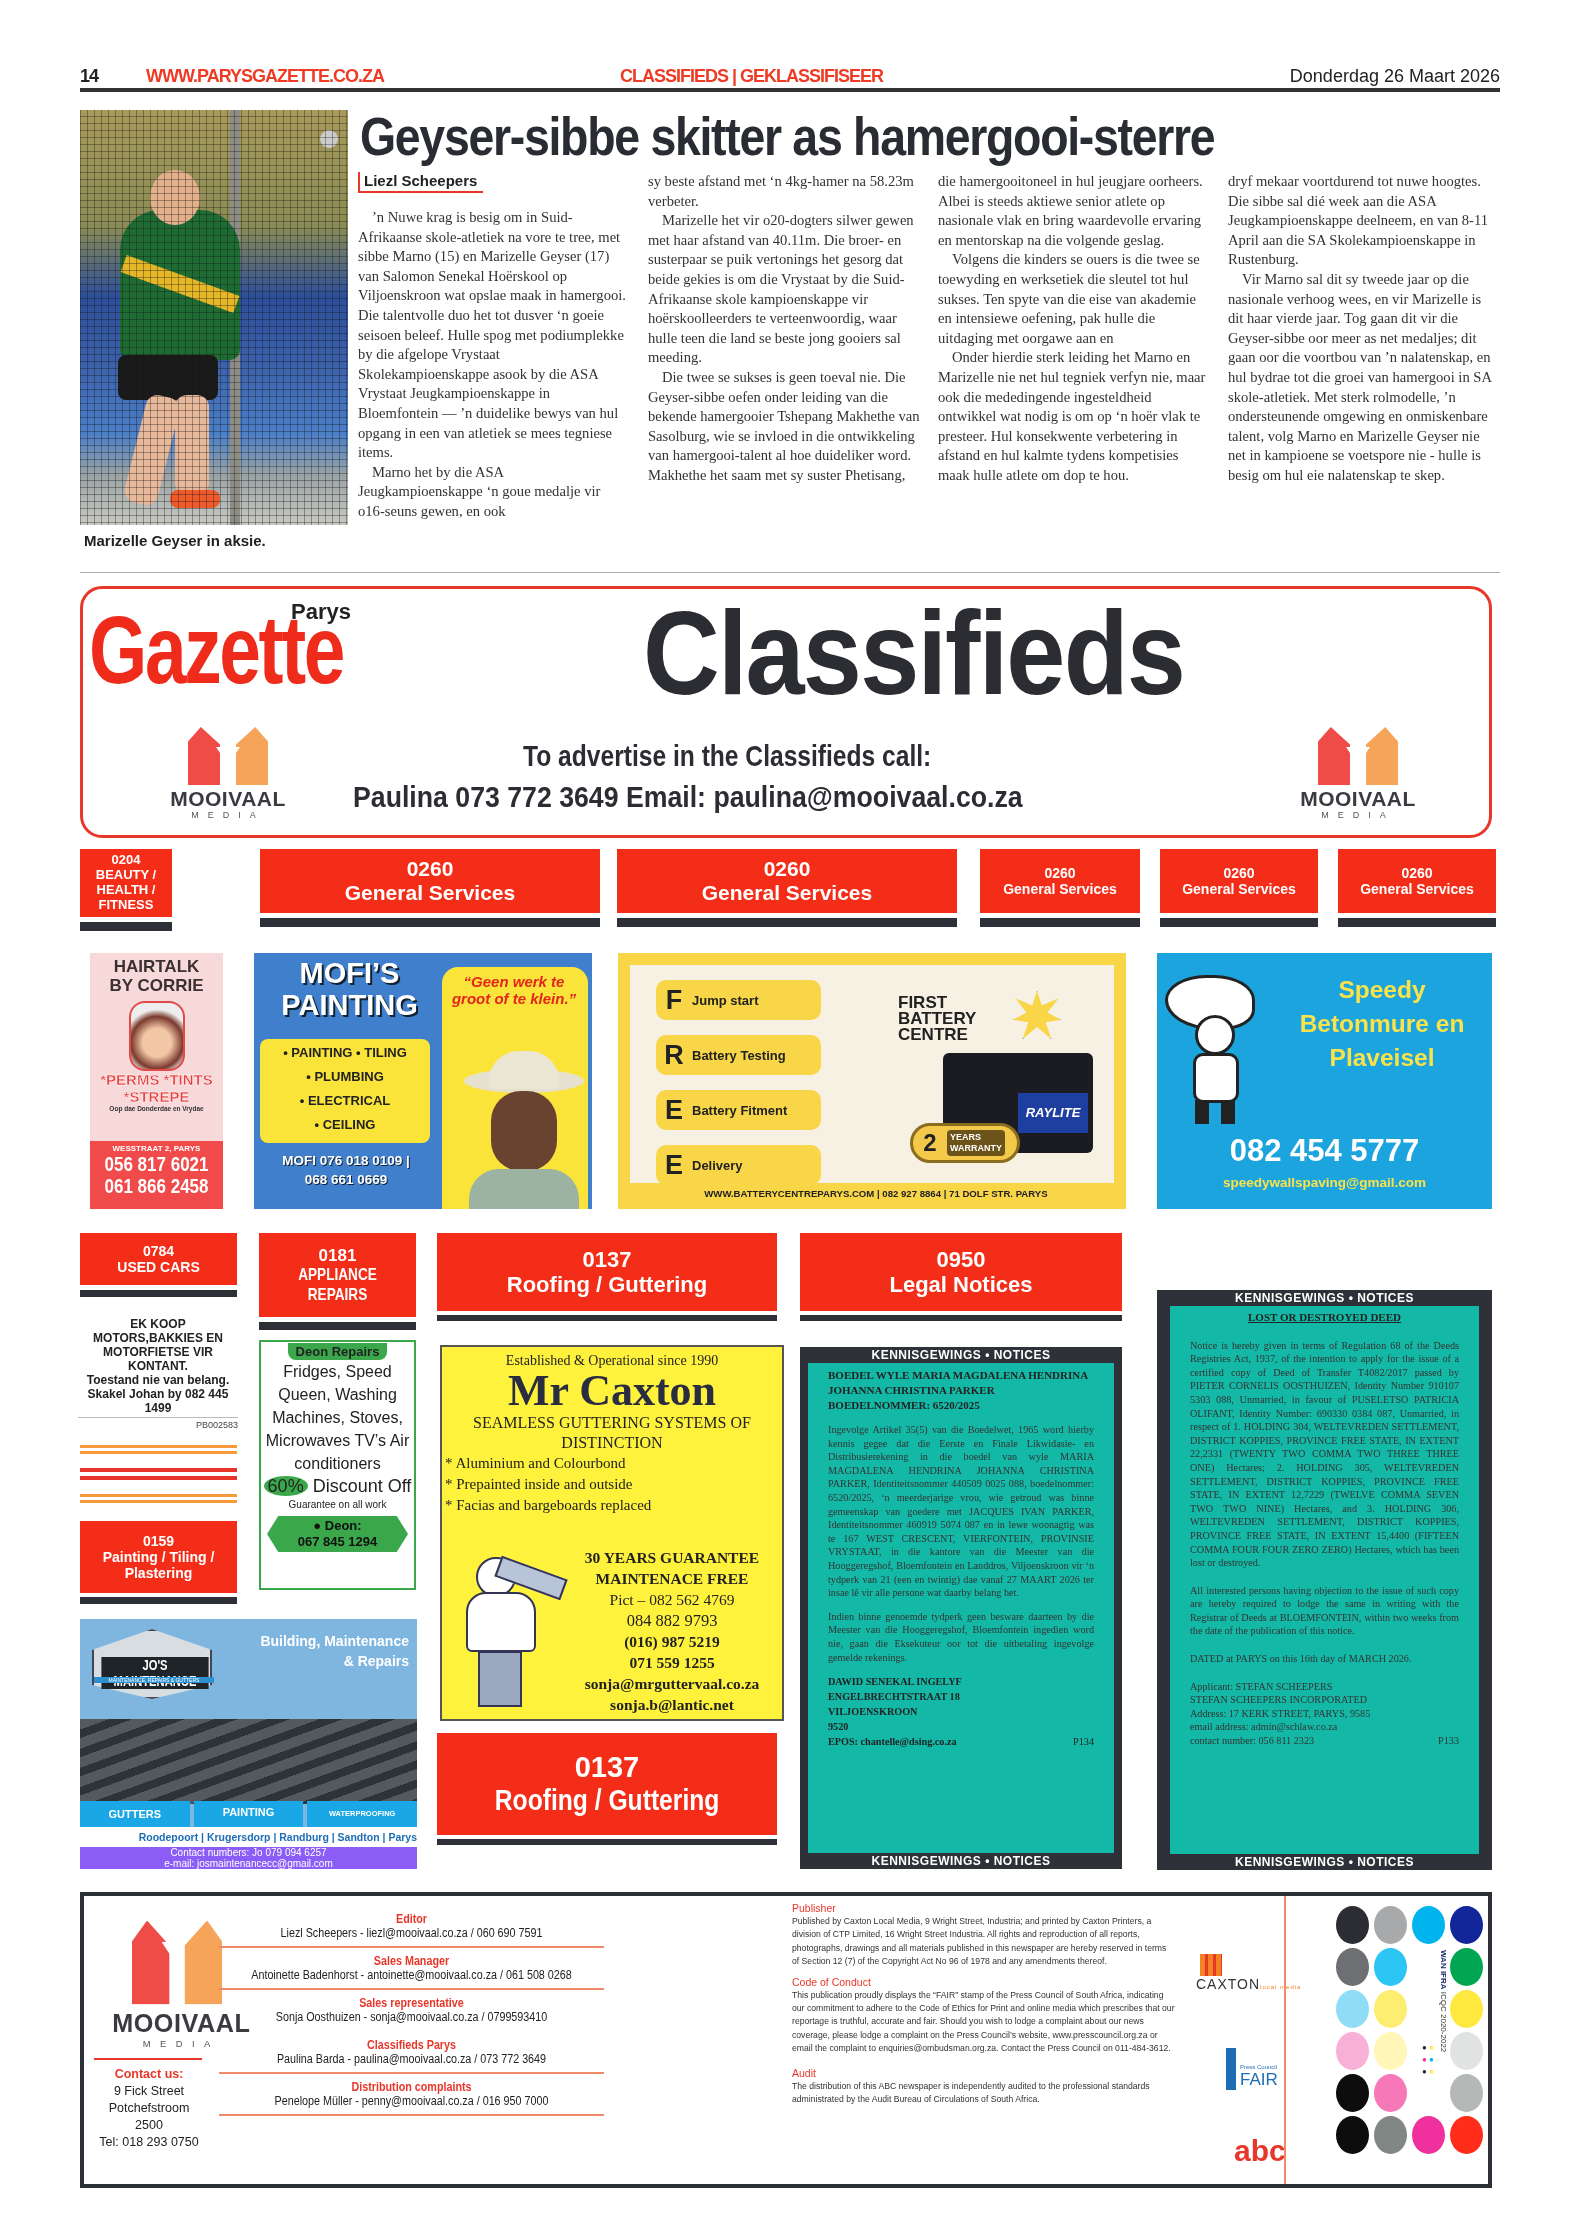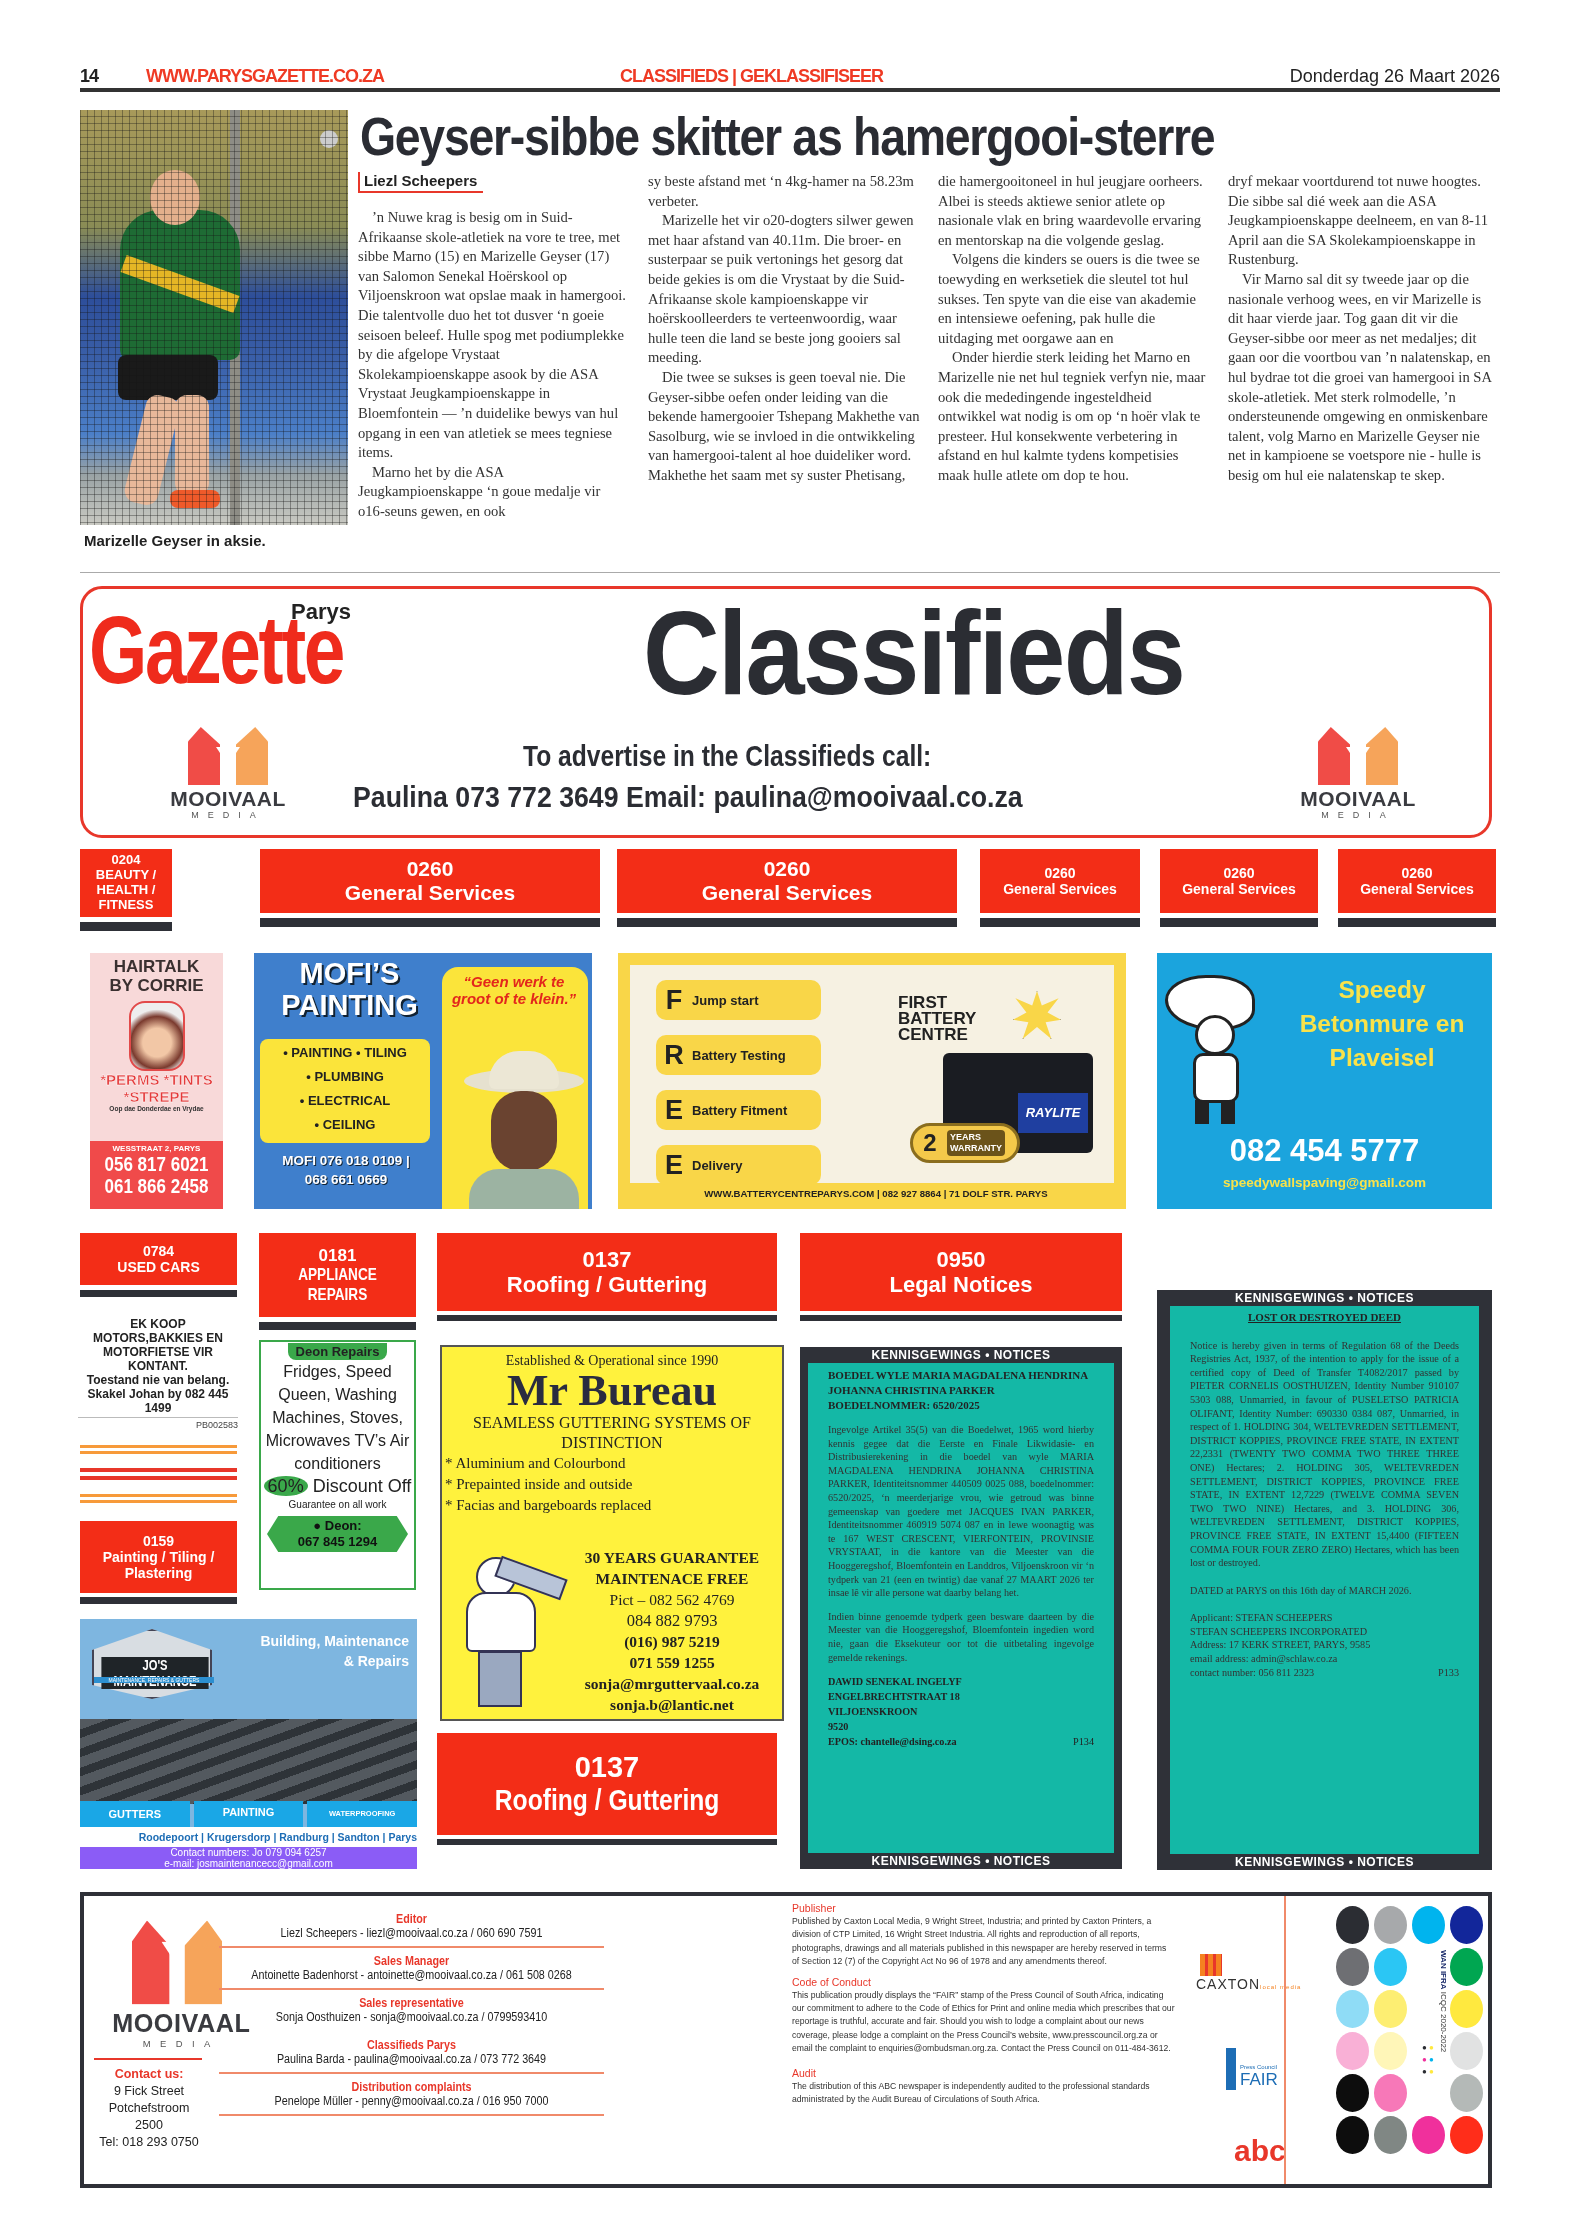--- a/index.html
+++ b/index.html
@@ -349,21 +349,21 @@
 
 <div class="abs" style="left:437px;top:1233px;width:340px">
   <div class="cat" style="height:78px;font-size:22px">
       <span>0137</span>
       <span>Roofing / Guttering</span>
     </div>
   <div class="cat-bar" style="margin-top:4px;height:6px"></div>
 </div>
 <div class="abs ad gutter">
   <div style="text-align:center;font-size:14px;margin-top:6px">Established &amp; Operational since 1990</div>
-  <div style="text-align:center;font-size:44px;font-weight:bold;line-height:44px;color:#2a2c40">Mr Bureau</div>
+  <div style="text-align:center;font-size:44px;font-weight:bold;line-height:44px;color:#2a2c40">Mr Caxton</div>
   <div style="text-align:center;font-size:16px;line-height:20px;padding:0 14px">SEAMLESS GUTTERING SYSTEMS OF DISTINCTION</div>
   <div style="font-size:15px;line-height:21px;padding-left:3px">
       <div>* Aluminium and Colourbond</div>
       <div>* Prepainted inside and outside</div>
       <div>* Facias and bargeboards replaced</div>
     </div>
   <div style="position:absolute;left:14px;top:200px;width:110px;height:160px">
     <div style="position:absolute;left:20px;top:10px;width:40px;height:40px;background:#fff;border:2px solid #335;border-radius:50%"></div>
     <div style="position:absolute;left:10px;top:45px;width:70px;height:60px;background:#fff;border:2px solid #335;border-radius:20px 20px 6px 6px"></div>
     <div style="position:absolute;left:40px;top:20px;width:70px;height:22px;background:#b8c4d8;border:2px solid #335;transform:rotate(20deg)"></div>
@@ -412,20 +412,21 @@
         </div>
     </div>
   </div>
   <div class="hd">KENNISGEWINGS • NOTICES</div>
 </div>
 <div class="abs notice" style="left:1157px;top:1290px;width:335px;height:580px;padding:0 13px">
   <div class="hd">KENNISGEWINGS • NOTICES</div>
   <div class="in" style="height:548px">
     <div style="text-align:center;font-weight:bold;text-decoration:underline;font-size:11px;color:#222">LOST OR DESTROYED DEED</div>
     <div style="margin-top:14px">Notice is hereby given in terms of Regulation 68 of the Deeds Registries Act, 1937, of the intention to apply for the issue of a certified copy of Deed of Transfer T4082/2017 passed by PIETER CORNELIS OOSTHUIZEN, Identity Number 910107 5303 088, Unmarried, in favour of PUSELETSO PATRICIA OLIFANT, Identity Number: 690330 0384 087, Unmarried, in respect of 1. HOLDING 304, WELTEVREDEN SETTLEMENT, DISTRICT KOPPIES, PROVINCE FREE STATE, IN EXTENT 22,2331 (TWENTY TWO COMMA TWO THREE THREE ONE) Hectares; 2. HOLDING 305, WELTEVREDEN SETTLEMENT, DISTRICT KOPPIES, PROVINCE FREE STATE, IN EXTENT 12,7229 (TWELVE COMMA SEVEN TWO TWO NINE) Hectares, and 3. HOLDING 306, WELTEVREDEN SETTLEMENT, DISTRICT KOPPIES, PROVINCE FREE STATE, IN EXTENT 15,4400 (FIFTEEN COMMA FOUR FOUR ZERO ZERO) Hectares, which has been lost or destroyed.</div>
+    <div style="margin-top:14px">All interested persons having objection to the issue of such copy are hereby required to lodge the same in writing with the Registrar of Deeds at BLOEMFONTEIN, within two weeks from the date of the publication of this notice.</div>
     <div style="margin-top:14px">DATED at PARYS on this 16th day of MARCH 2026.</div>
     <div style="margin-top:14px;text-align:left">
       <div>Applicant: STEFAN SCHEEPERS</div>
         <div>STEFAN SCHEEPERS INCORPORATED</div>
         <div>Address: 17 KERK STREET, PARYS, 9585</div>
         <div>email address: admin@schlaw.co.za</div>
       <div style="display:flex;justify-content:space-between">
           <span>contact number: 056 811 2323</span>
           <span>P133</span>
         </div>

